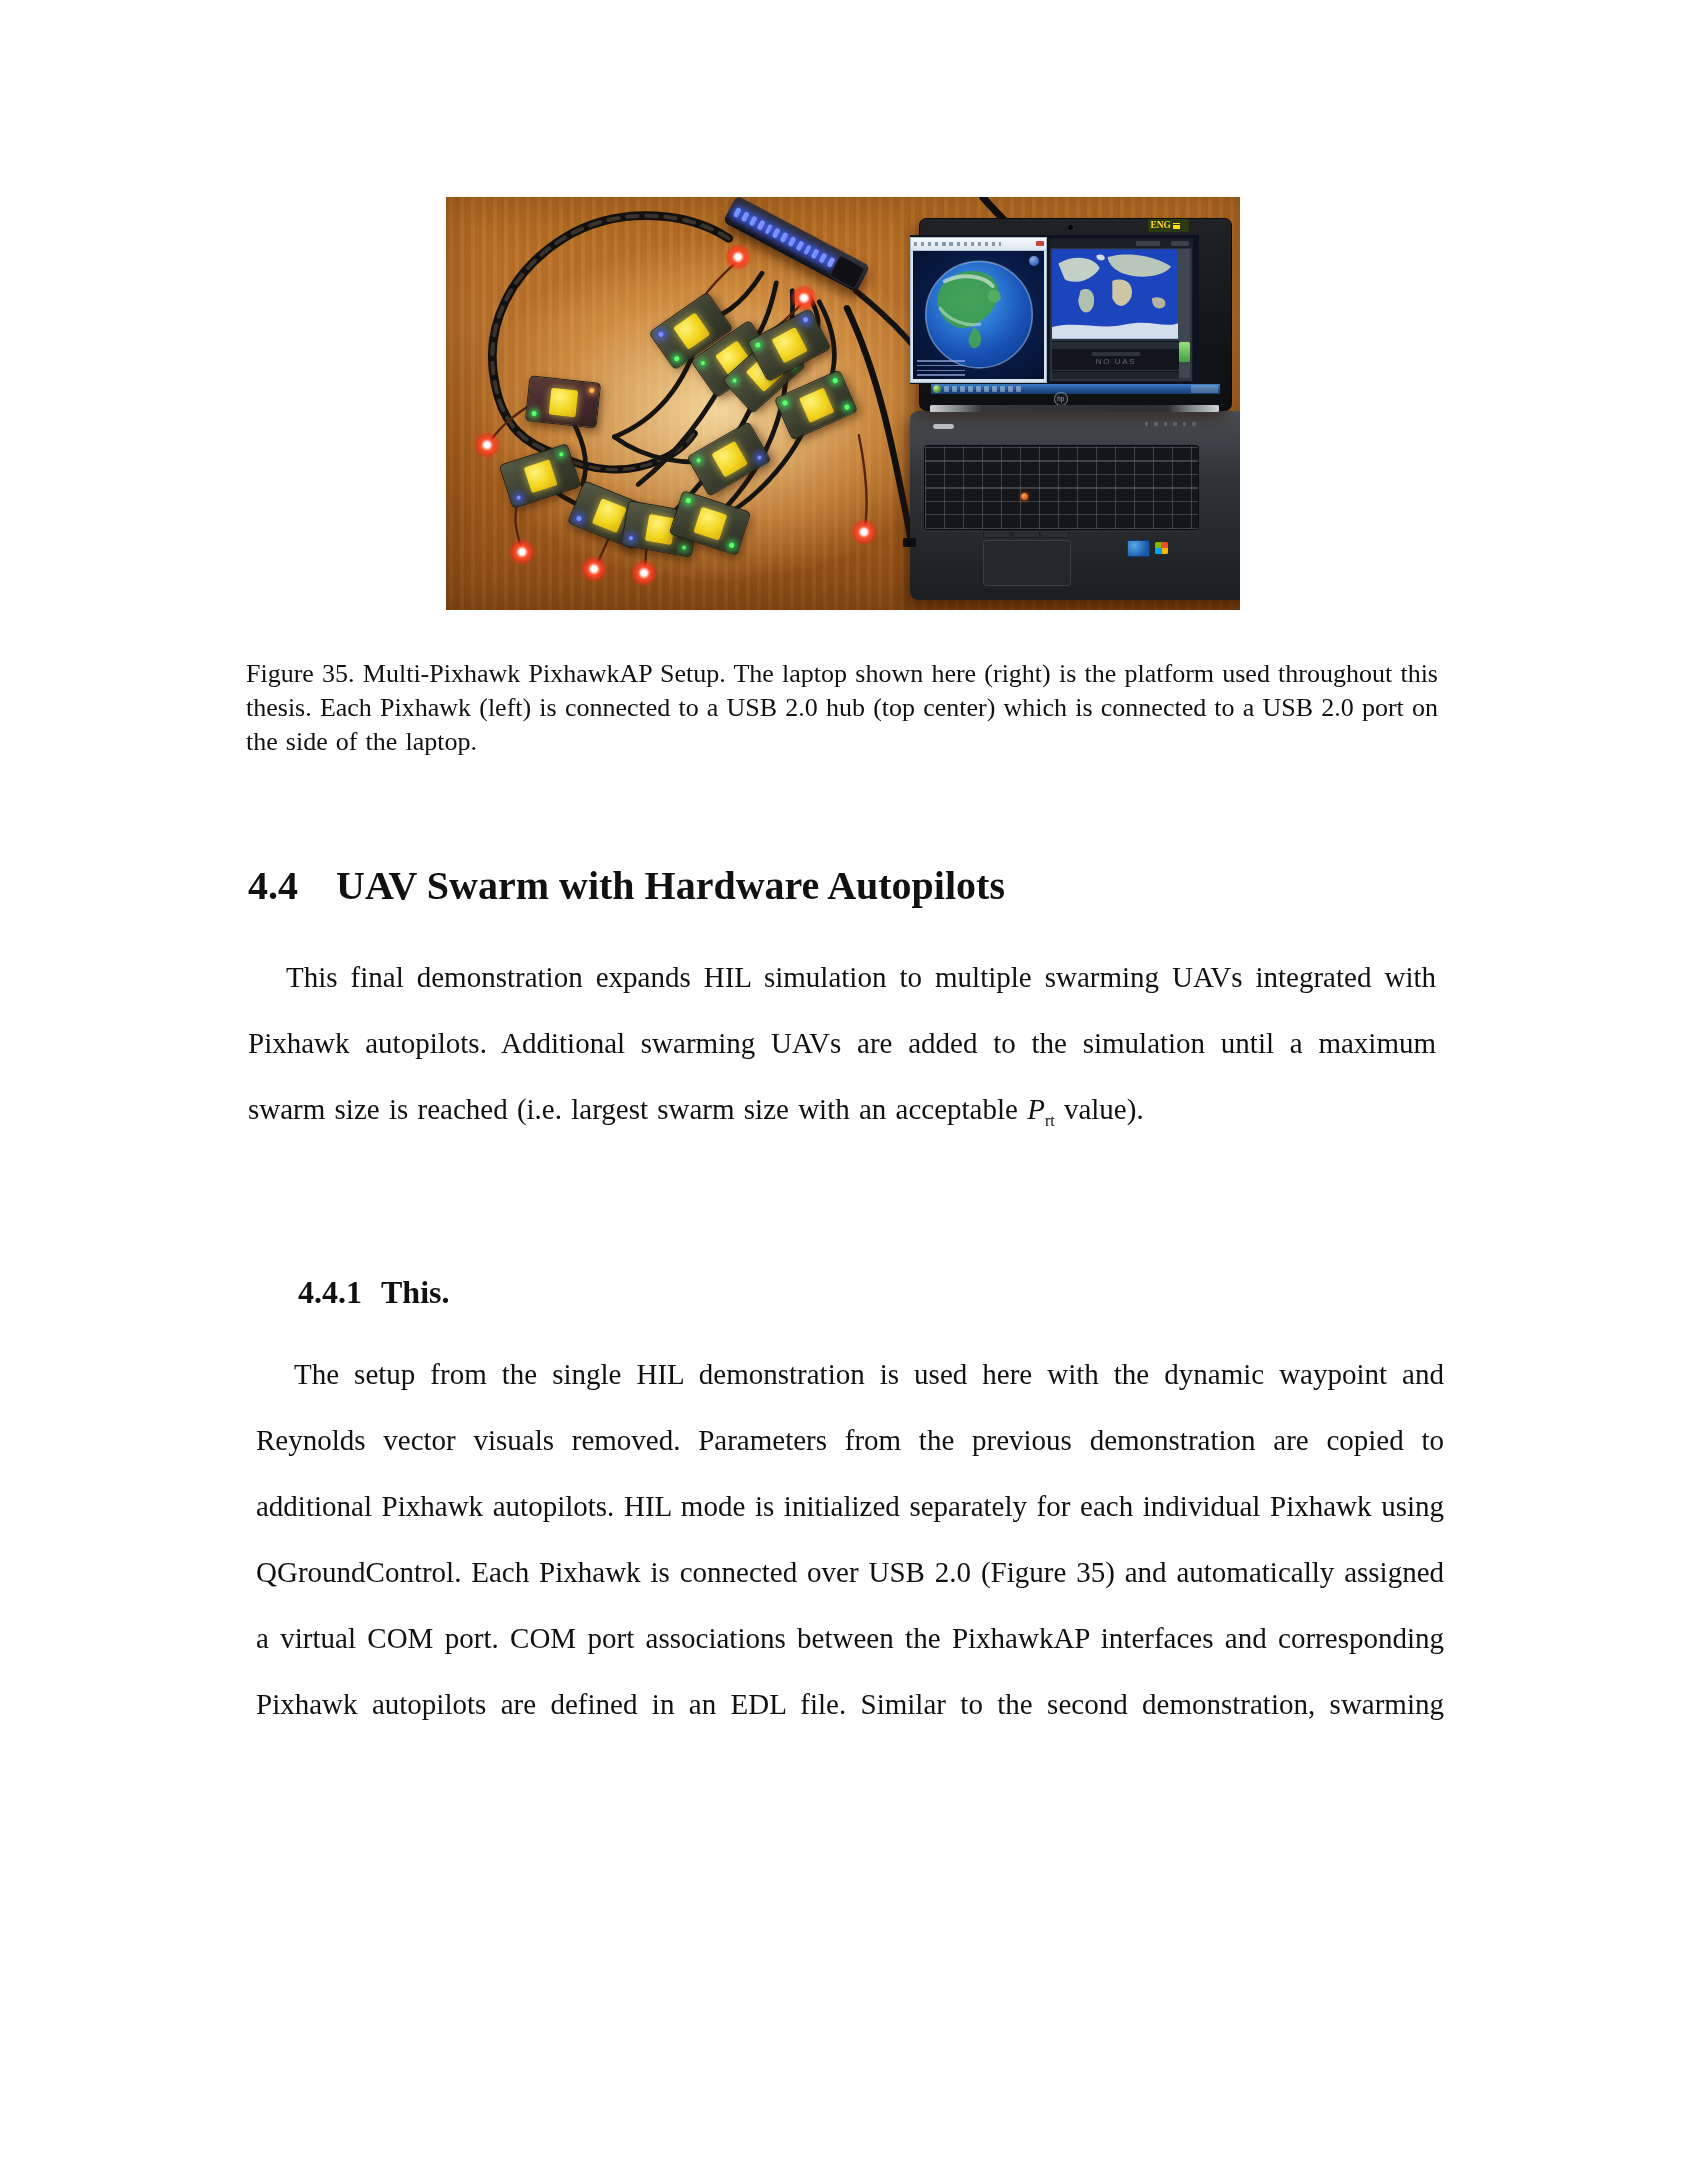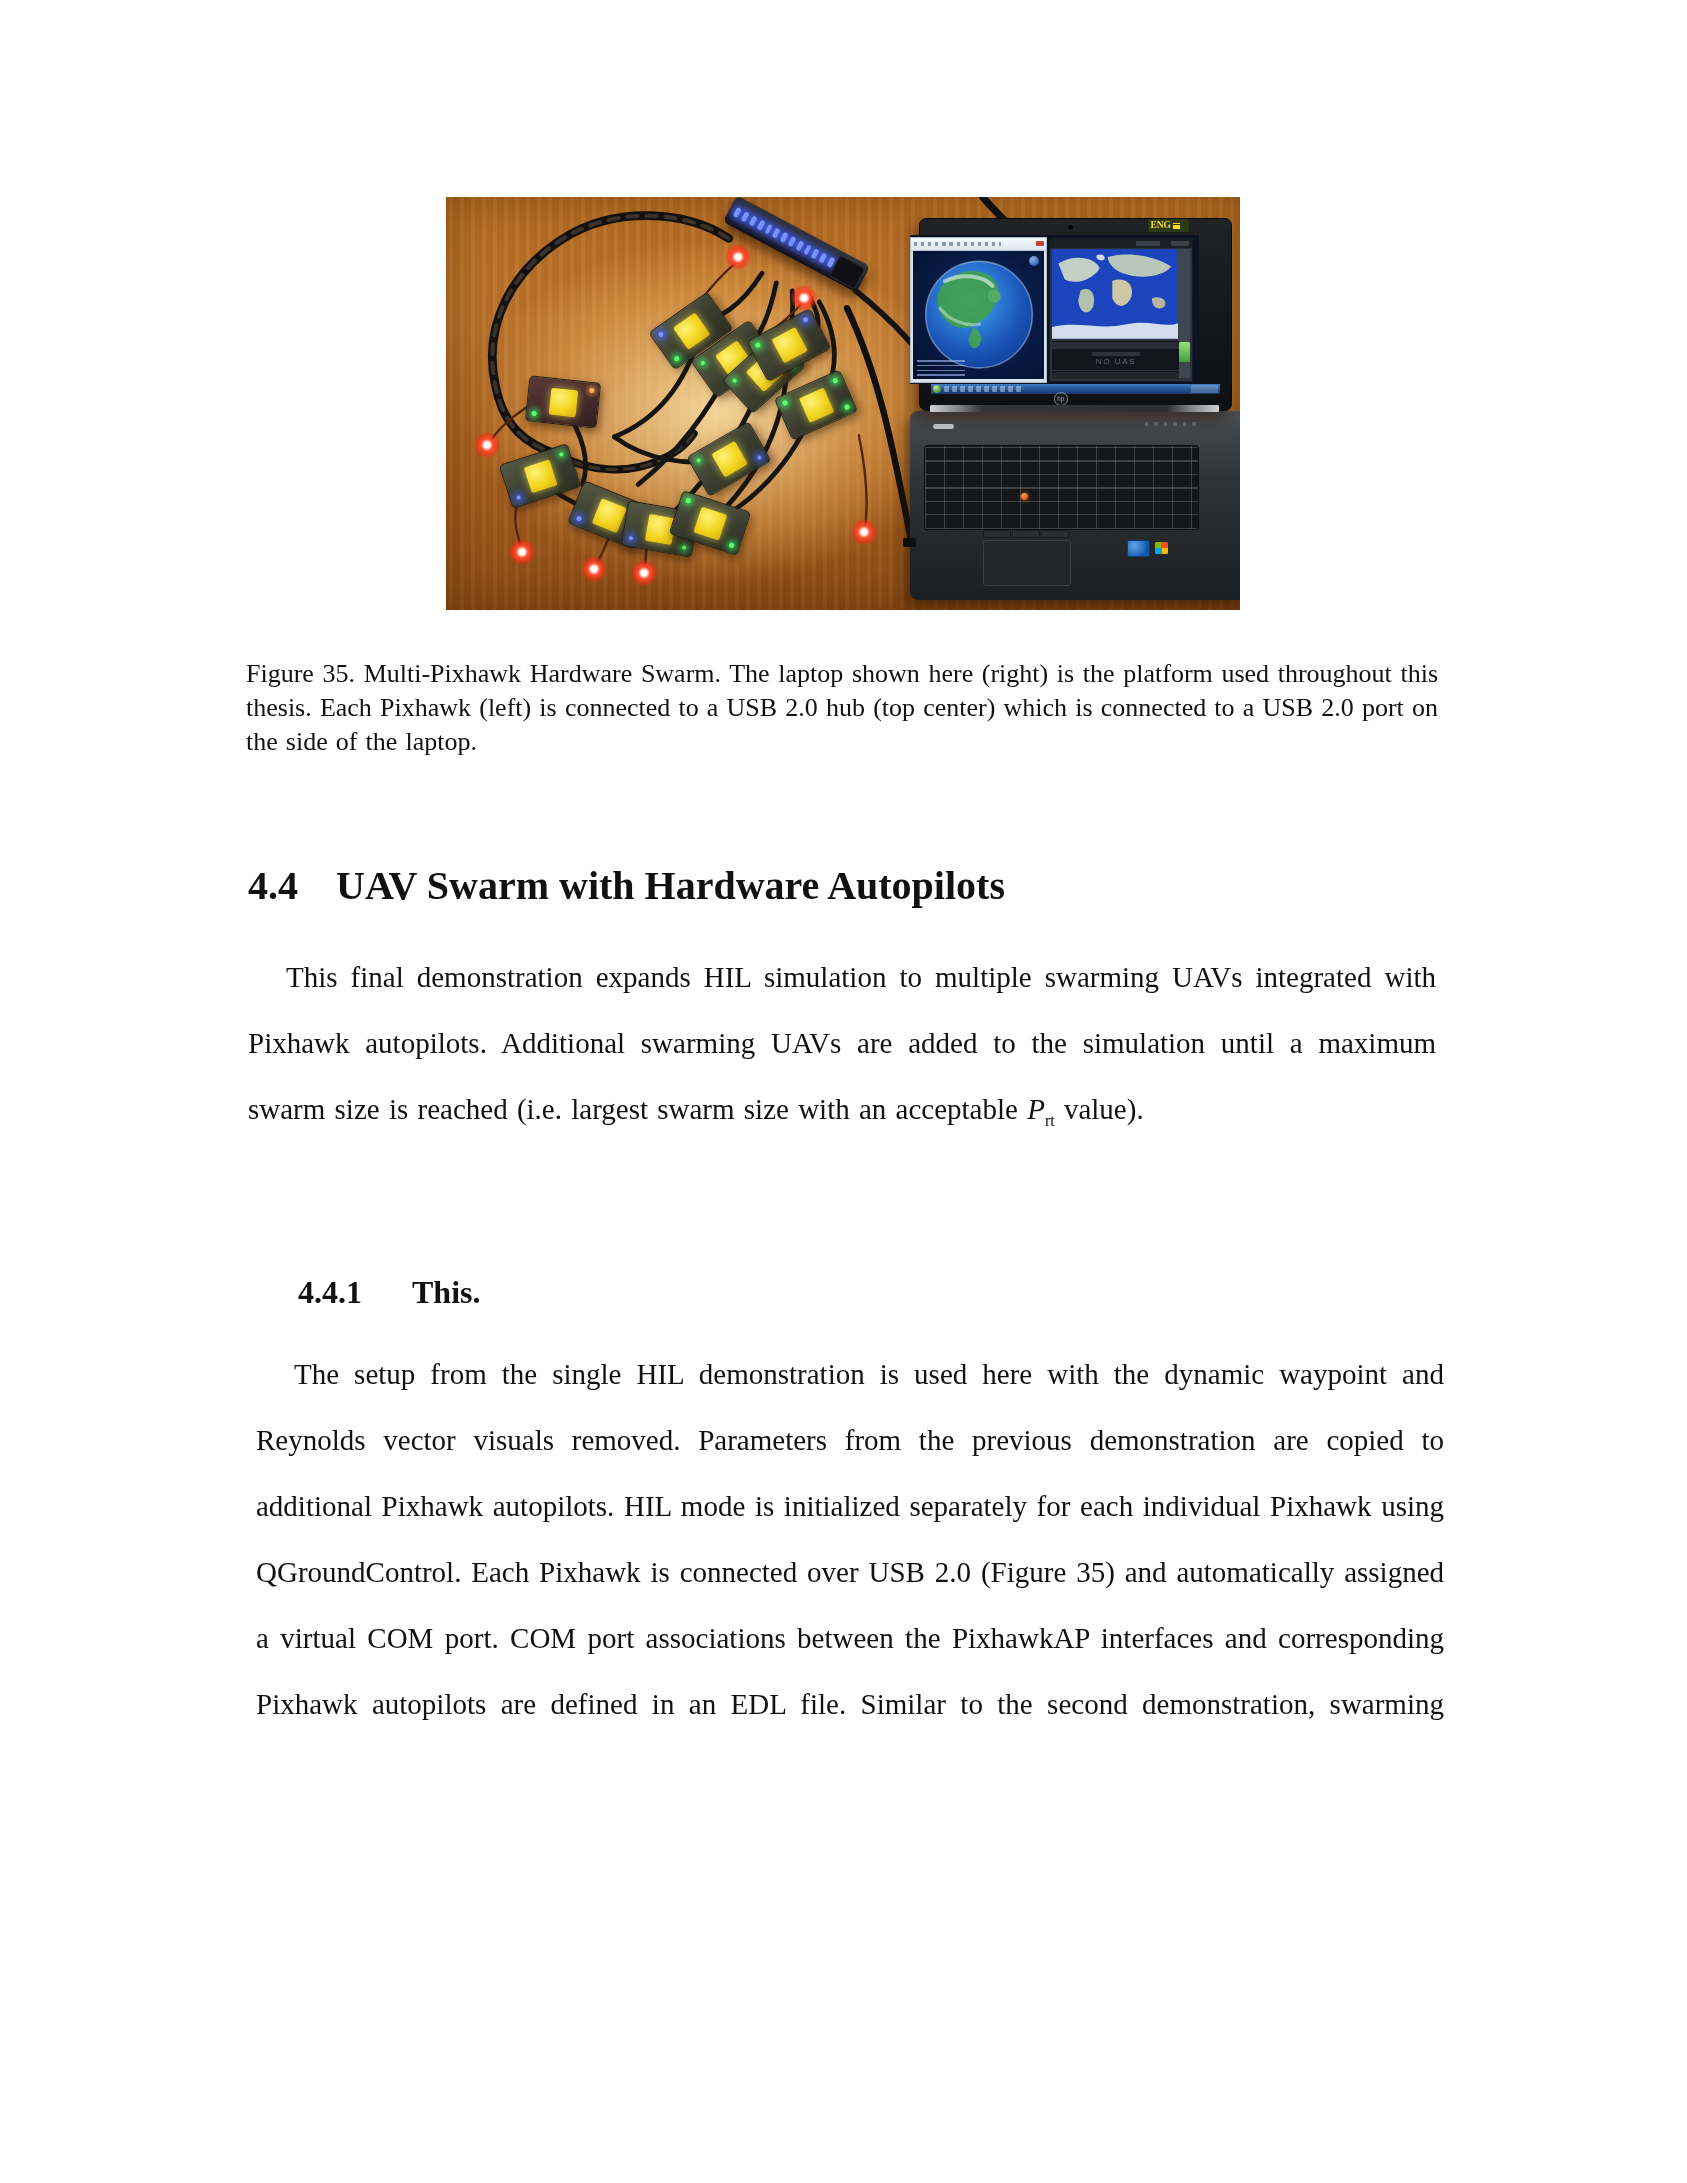--- a/index.html
+++ b/index.html
@@ -123,21 +123,21 @@
 
   
   .caption{position:absolute;left:246px;top:631px;width:1192px;font-size:26px;line-height:34px;
            text-align:justify;word-spacing:1.6px;}
   .caption b{font-weight:normal;}
   .h-section{position:absolute;left:248px;top:829px;font-size:40px;font-weight:bold;}
   .h-section .num{margin-right:38px;}
   .para{position:absolute;font-size:29px;line-height:66px;text-align:justify;word-spacing:2px;}
   #para1{left:248px;top:915px;width:1188px;text-indent:38px;}
   .h-subsection{position:absolute;left:298px;top:1242px;font-size:32px;font-weight:bold;}
-  .h-subsection .num{margin-right:50px;}
+  .h-subsection .num{margin-right:19px;}
   #para2{left:256px;top:1312px;width:1188px;text-indent:38px;}
   .mvar{font-style:italic;}
   sub{font-size:16px;line-height:0;}
   .pageno{position:absolute;left:0;top:1990px;width:1687px;text-align:left;font-size:36px;}
 </style>
 </head>
 <body>
 
 <div id="page">
 
@@ -360,21 +360,21 @@
     <div class="tp-buttons">
         <div></div>
         <div></div>
         <div></div>
       </div>
     <div class="touchpad"></div>
     <div class="sticker-intel"></div>
     <div class="sticker-win"></div>
   </div>
 
-  <p class="caption"><b>Figure 35.</b> <b>Multi-Pixhawk Hardware Swarm.</b> <span>The laptop shown here (right) is the platform used throughout this thesis. Each Pixhawk (left) is connected to a USB 2.0 hub (top center) which is connected to a USB 2.0 port on the side of the laptop.</span></p>
+  <p class="caption"><b>Figure 35.</b> <b>Multi-Pixhawk PixhawkAP Setup.</b> <span>The laptop shown here (right) is the platform used throughout this thesis. Each Pixhawk (left) is connected to a USB 2.0 hub (top center) which is connected to a USB 2.0 port on the side of the laptop.</span></p>
 
   <h2 class="h-section"><span class="num">4.4</span><span>UAV Swarm with Hardware Autopilots</span></h2>
 
   <p class="para" id="para1"><span>This final demonstration expands HIL simulation to multiple swarming UAVs integrated with Pixhawk autopilots.  Additional swarming UAVs are added to the simulation until a maximum swarm size is reached (i.e. largest swarm size with an acceptable </span><span class="mvar">P</span><sub>rt</sub><span> value).</span></p>
 
   <h3 class="h-subsection"><span class="num">4.4.1</span><span>This.</span></h3>
 
   <p class="para" id="para2">The setup from the single HIL demonstration is used here with the dynamic waypoint and Reynolds vector visuals removed.  Parameters from the previous demonstration are copied to additional Pixhawk autopilots.  HIL mode is initialized separately for each individual Pixhawk using QGroundControl.  Each Pixhawk is connected over USB 2.0 (Figure 35) and automatically assigned a virtual COM port.  COM port associations between the PixhawkAP interfaces and corresponding Pixhawk autopilots are defined in an EDL file.  Similar to the second demonstration, swarming UAVs are randomly positioned within two nautical miles of the scenario origin.</p>
 
   <div class="pageno">69</div>

